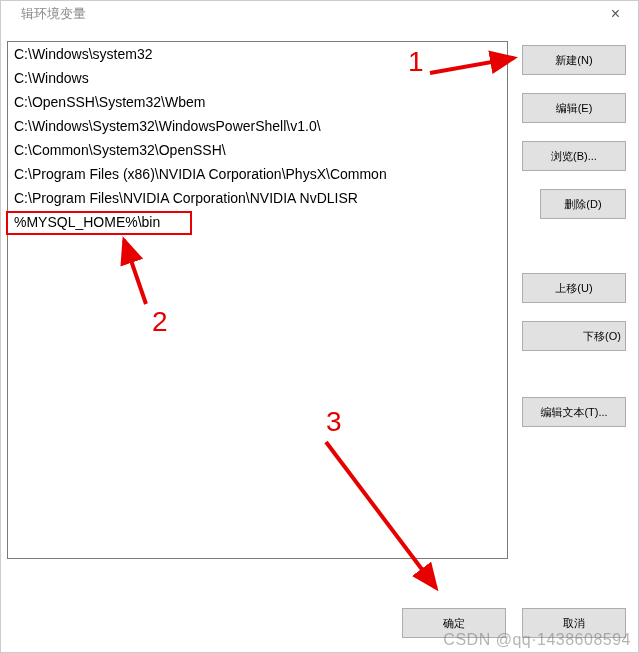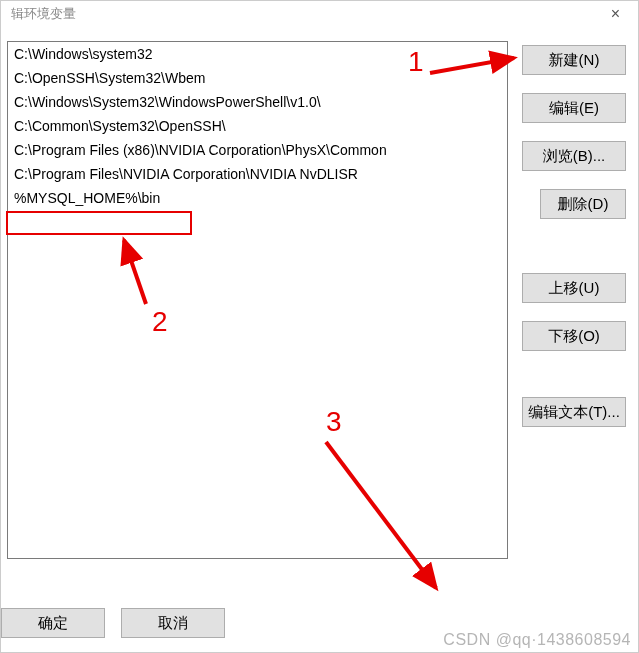--- a/index.html
+++ b/index.html
@@ -14,21 +14,21 @@
     }
     .window {
       background: #ffffff;
       width: 100%;
       height: 100%;
       border: 1px solid #ccc;
       display: flex;
       flex-direction: column;
     }
     .title-bar {
-      padding: 4px 8px 8px 10px;
+      padding: 4px 8px 8px 20px;
       color: #888;
       font-size: 13px;
       display: flex;
       justify-content: space-between;
       align-items: center;
     }
     .title-bar .close-x {
       font-size: 16px;
       color: #555;
       padding: 0 10px;
@@ -62,34 +62,34 @@
       width: 104px;
       display: flex;
       flex-direction: column;
       gap: 0;
       padding-top: 4px;
     }
     .win-button {
       height: 30px;
       background: #e1e1e1;
       border: 1px solid #adadad;
-      font-size: 15px;
+      font-size: 11px;
       font-family: inherit;
       cursor: pointer;
       margin-bottom: 18px;
       padding: 0 4px;
       white-space: nowrap;
       overflow: hidden;
     }
     .gap-small { margin-bottom: 18px; }
     .gap-medium { margin-bottom: 54px; margin-left: 18px; }
-    .gap-large { margin-bottom: 46px; }
+    .gap-large { margin-bottom: 46px; text-align: right; }
     .bottom-bar {
       display: flex;
-      justify-content: flex-start;
+      justify-content: flex-end;
       gap: 16px;
       padding: 22px 12px 14px 0;
     }
     .bottom-bar .win-button {
       width: 104px;
       margin-bottom: 0;
     }
     
     .red-box {
       position: absolute;
@@ -122,20 +122,21 @@
 
 <div class="window">
   <div class="title-bar">
     <span>辑环境变量</span>
     <span class="close-x">×</span>
   </div>
 
   <div class="body-area">
     <div class="list-box">
       <div class="list-item">C:\Windows\system32</div>
+      <div class="list-item">C:\Windows</div>
       <div class="list-item">C:\OpenSSH\System32\Wbem</div>
       <div class="list-item">C:\Windows\System32\WindowsPowerShell\v1.0\</div>
       <div class="list-item">C:\Common\System32\OpenSSH\</div>
       <div class="list-item">C:\Program Files (x86)\NVIDIA Corporation\PhysX\Common</div>
       <div class="list-item">C:\Program Files\NVIDIA Corporation\NVIDIA NvDLISR</div>
       <div class="list-item">%MYSQL_HOME%\bin</div>
     </div>
 
     <div class="side-buttons">
       <button class="win-button gap-small">新建(N)</button>

